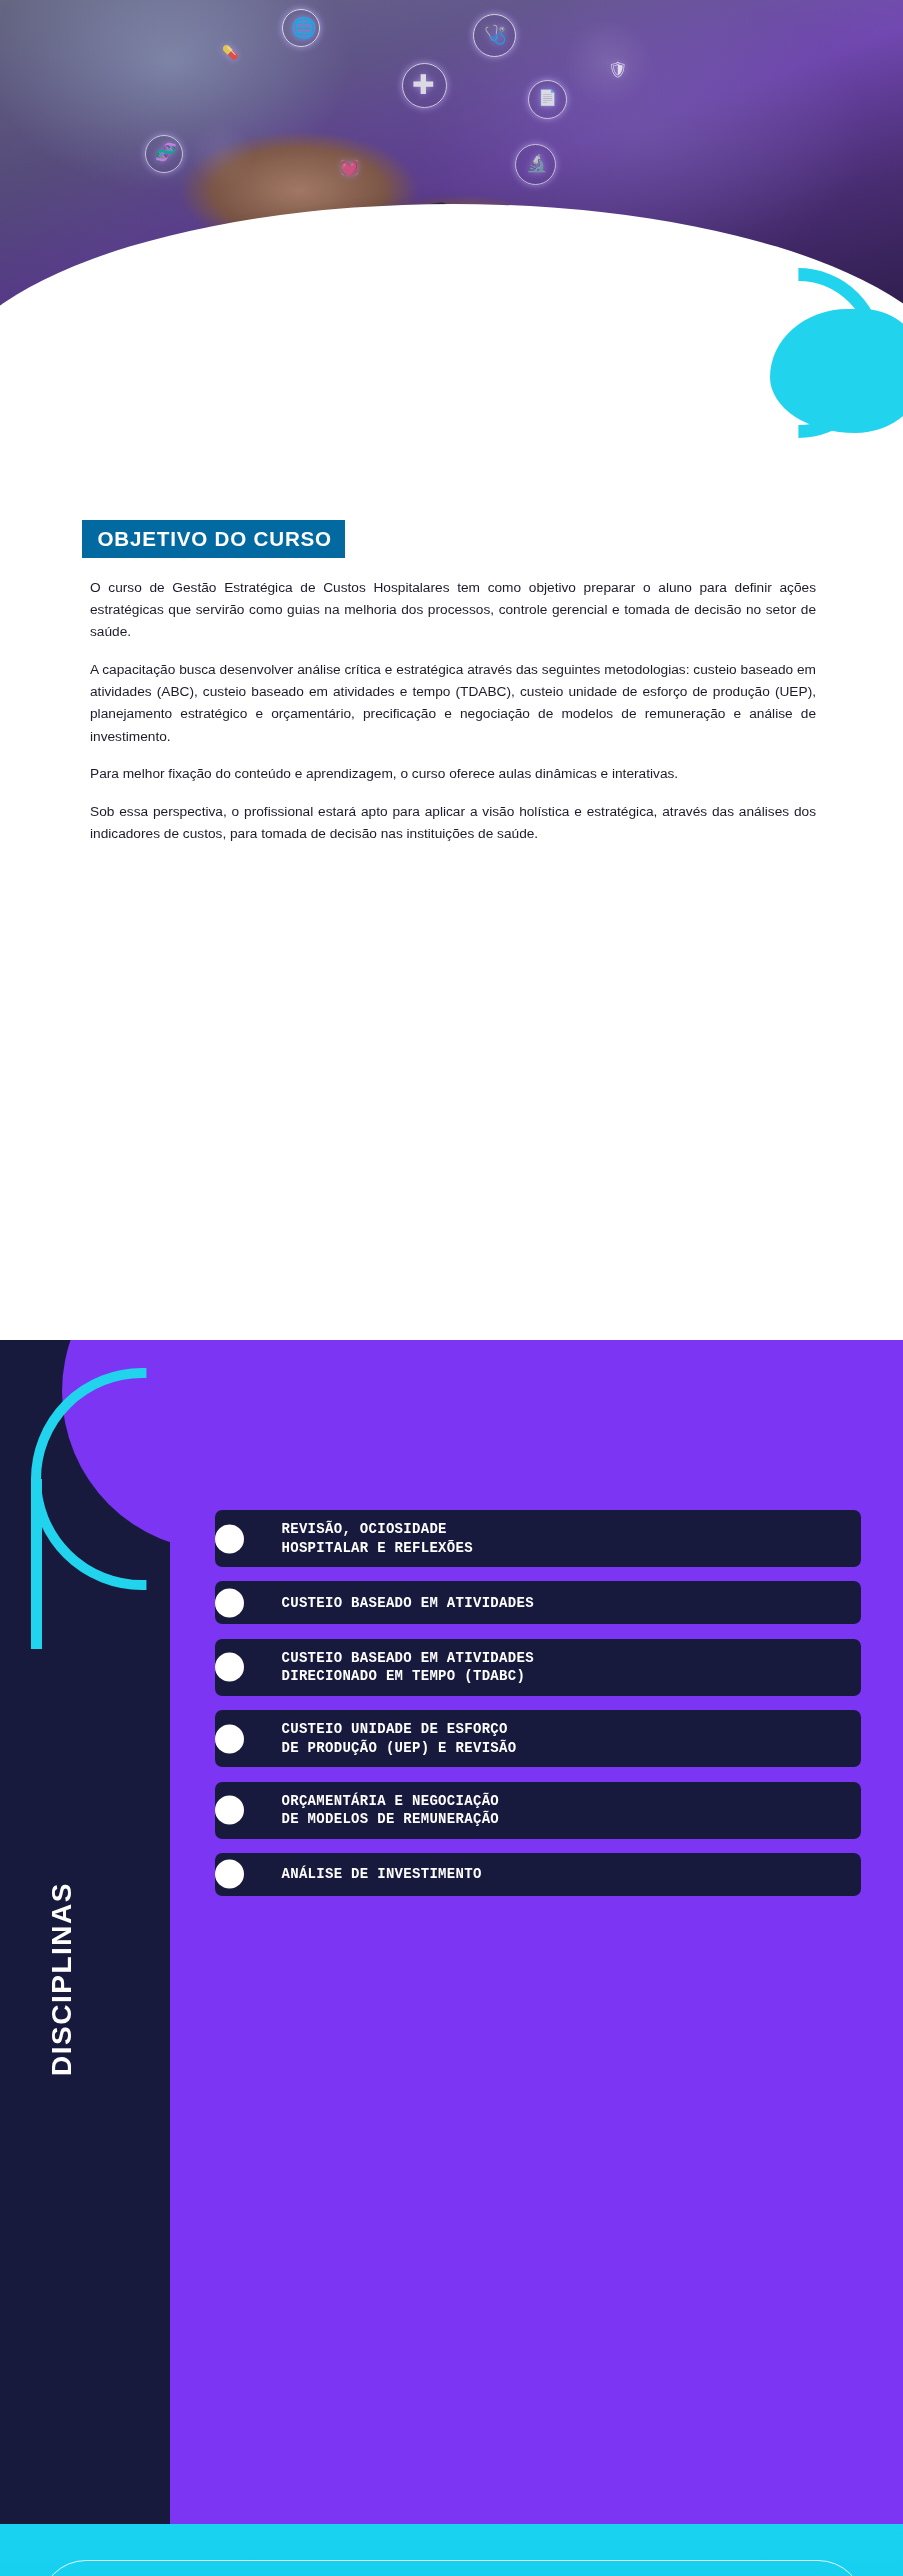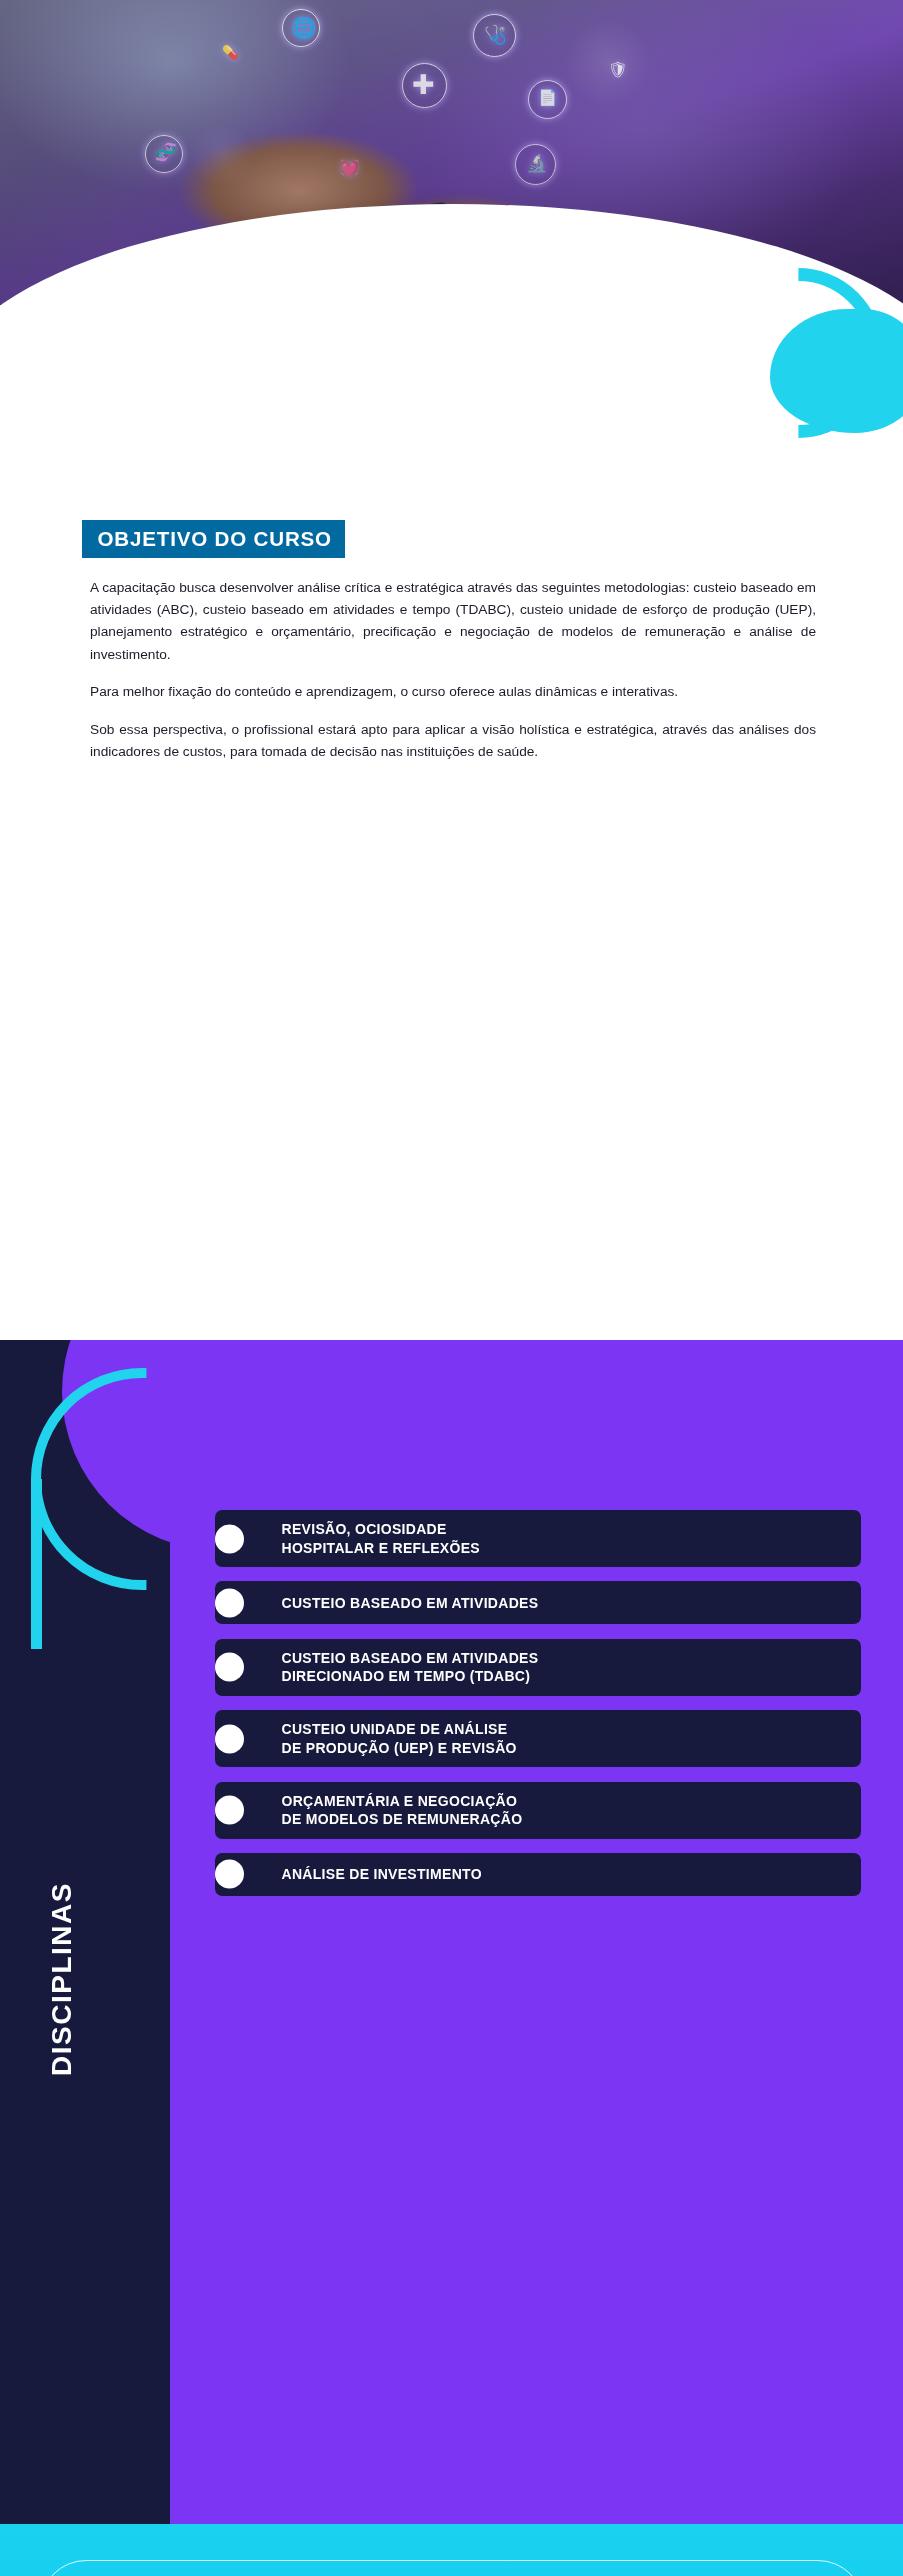--- a/index.html
+++ b/index.html
@@ -209,20 +209,21 @@
   }
   .disc-list{
     position:absolute;
     left: 196px; top: 170px;
     width: 665px;
   }
   .disc-item{
     position:relative;
     margin-bottom: 14.4px;
     height: 57px;
+    font-family: Liberation Mono, monospace;
   }
   .disc-bar{
     position:absolute;
     left: 18.5px; top: 0;
     width: 646px; height: 100%;
     background:#171a3d;
     border-radius: 7.2px;
     display:flex;
     align-items:center;
     padding-left: 67px;
@@ -296,20 +297,21 @@
     <div class="hero-curve-inner"></div>
     <div class="hero-cyan-arc"></div>
     <div class="hero-cyan-blob"></div>
   </section>
 
   <section class="objective">
     <div class="obj-title-wrap">
       <span class="obj-title">OBJETIVO DO CURSO</span>
     </div>
     <div class="obj-body">
+      <p>O curso de Gestão Estratégica de Custos Hospitalares tem como objetivo preparar o aluno para definir ações estratégicas que servirão como guias na melhoria dos processos, controle gerencial e tomada de decisão no setor de saúde.</p>
       <p>A capacitação busca desenvolver análise crítica e estratégica através das seguintes metodologias: custeio baseado em atividades (ABC), custeio baseado em atividades e tempo (TDABC), custeio unidade de esforço de produção (UEP), planejamento estratégico e orçamentário, precificação e negociação de modelos de remuneração e análise de investimento.</p>
       <p>Para melhor fixação do conteúdo e aprendizagem, o curso oferece aulas dinâmicas e interativas.</p>
       <p>Sob essa perspectiva, o profissional estará apto para aplicar a visão holística e estratégica, através das análises dos indicadores de custos, para tomada de decisão nas instituições de saúde.</p>
     </div>
   </section>
 
   <section class="disciplinas">
     <div class="disc-navy-left"></div>
     <div class="disc-navy-top"></div>
     <div class="disc-purple-round"></div>
@@ -345,21 +347,21 @@
             <div>CUSTEIO BASEADO EM ATIVIDADES</div>
             <div>DIRECIONADO EM TEMPO (TDABC)</div>
           </div>
         </div>
         <div class="disc-bullet"></div>
       </div>
 
       <div class="disc-item">
         <div class="disc-bar">
           <div class="disc-text">
-            <div>CUSTEIO UNIDADE DE ANÁLISE</div>
+            <div>CUSTEIO UNIDADE DE ESFORÇO</div>
             <div>DE PRODUÇÃO (UEP) E REVISÃO</div>
           </div>
         </div>
         <div class="disc-bullet"></div>
       </div>
 
 
 
       <div class="disc-item">
         <div class="disc-bar">

